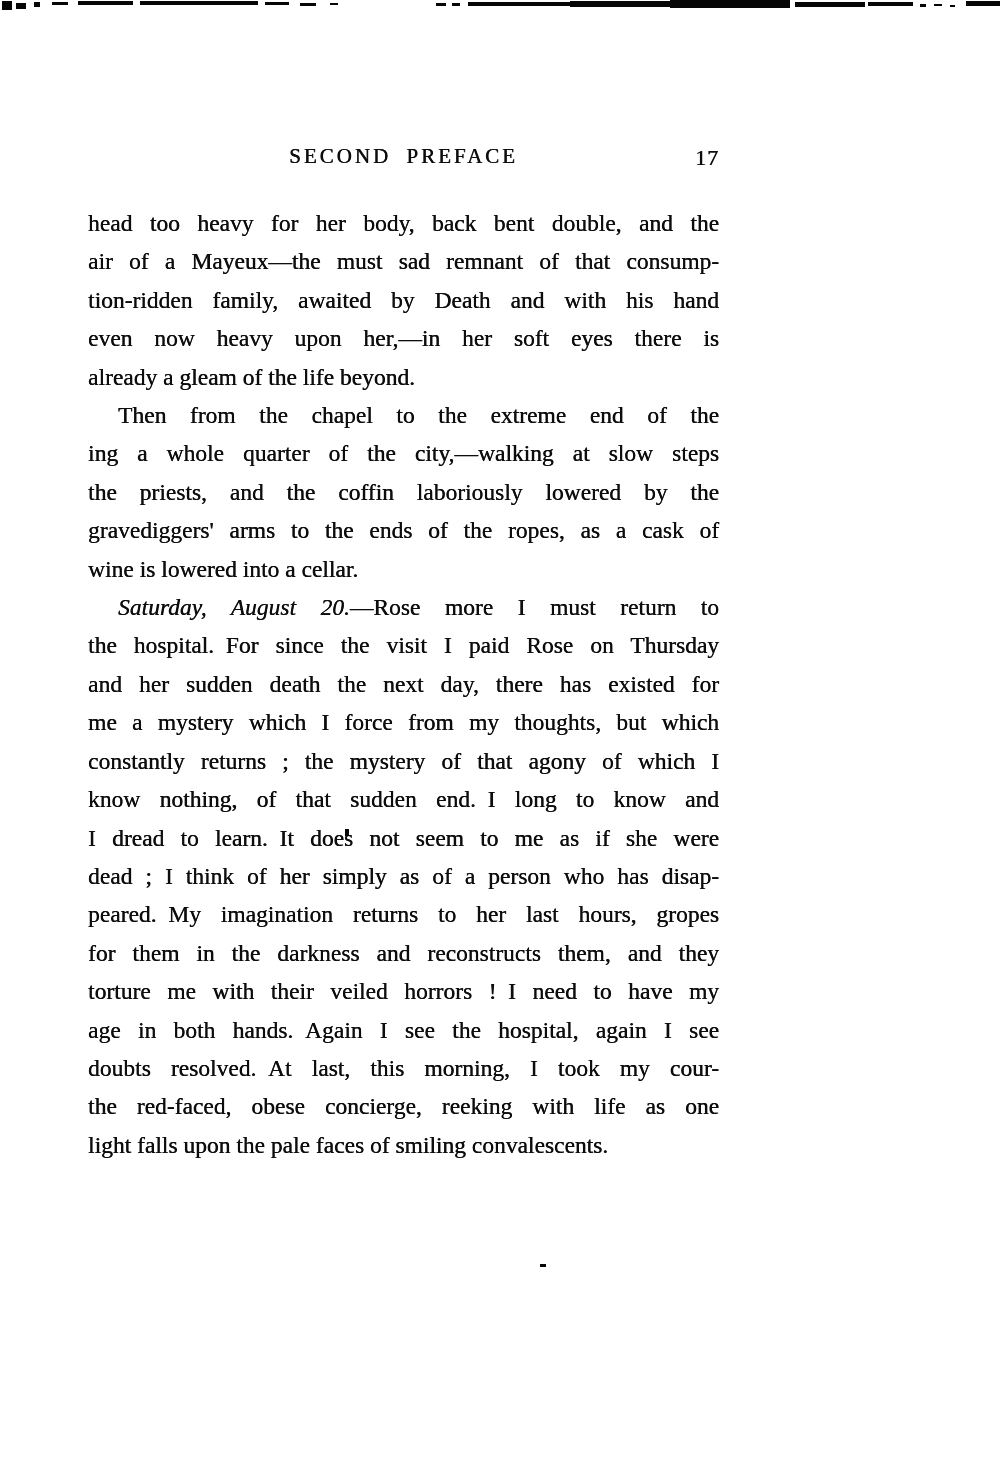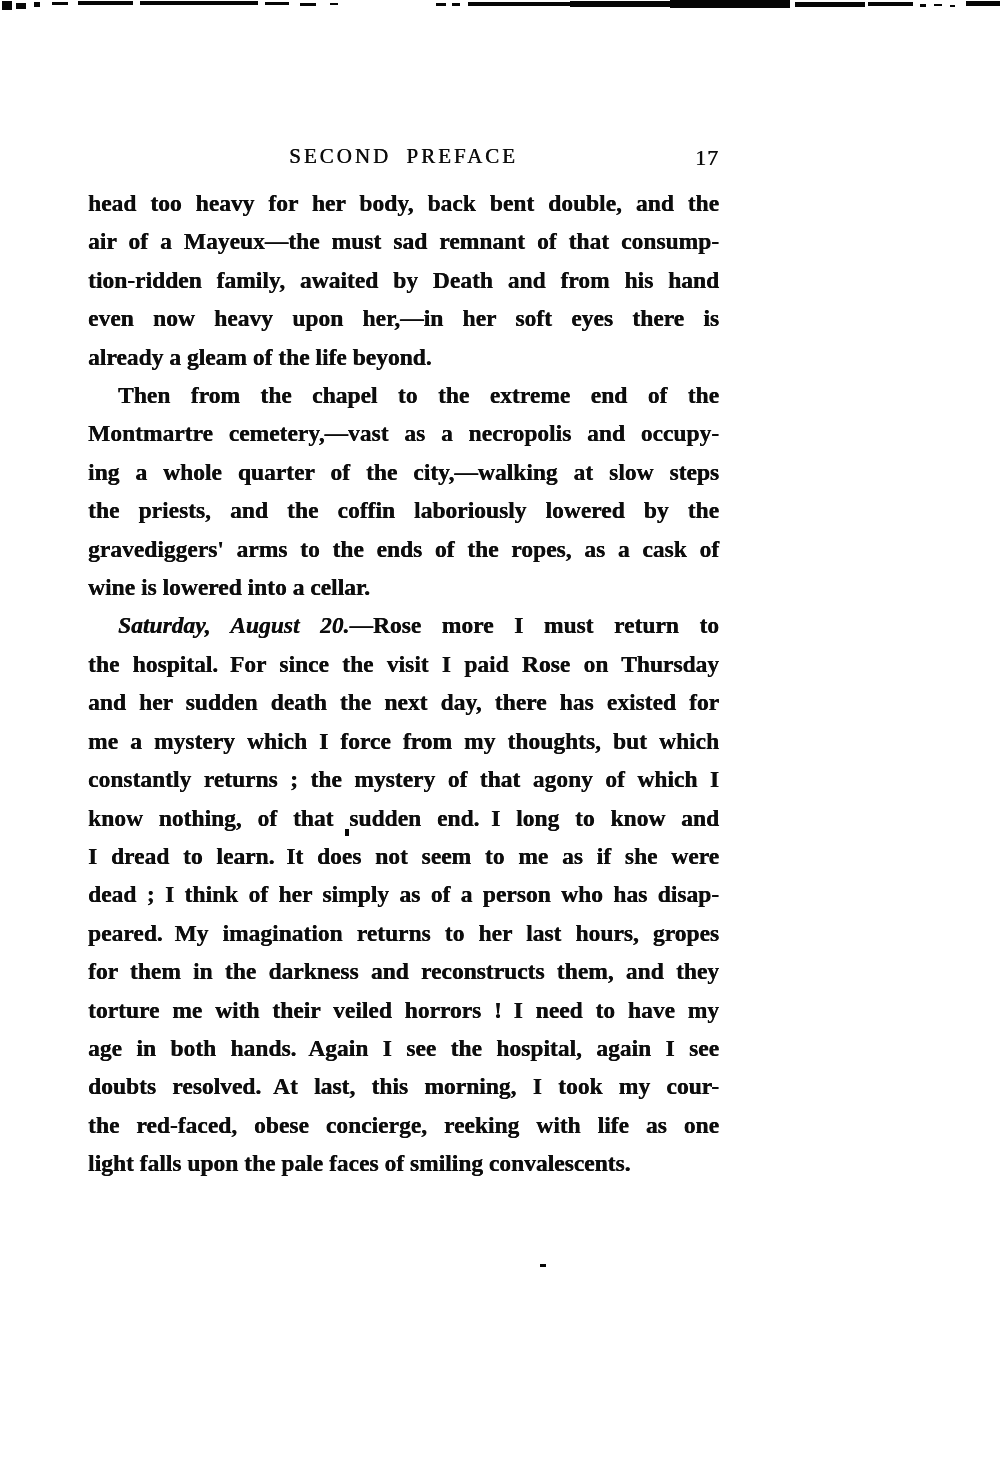--- a/index.html
+++ b/index.html
@@ -39,27 +39,26 @@
     position: absolute;
     right: 0;
     top: 1px;
     font-size: 22px;
     letter-spacing: 1px;
     text-shadow: 0.45px 0 0 currentColor;
   }
   
   .page-body {
     position: absolute;
-    top: 184px;
+    top: 204px;
     left: 88px;
     width: 631px;
     font-size: 23.5px;
     line-height: 38.4px;
     text-shadow: 0.35px 0 0 currentColor;
-    font-weight: bold;
   }
   .para { margin: 0; }
   .line {
     text-align: justify;
     text-align-last: justify;
     white-space: normal;
   }
   .line.last { text-align-last: left; }
   .line.indent { text-indent: 30px; }
   .italic { font-style: italic; }
@@ -101,27 +100,26 @@
 
   <div class="page-header">
     <div class="running-title">SECOND PREFACE</div>
     <div class="page-number">17</div>
   </div>
 
   <div class="page-body">
       <div class="para">
         <div class="line">head too heavy for her body, back bent double, and the</div>
         <div class="line">air of a Mayeux—the must sad remnant of that consump-</div>
-        <div class="line">tion-ridden family, awaited by Death and from his hand</div>
+        <div class="line">tion-ridden family, awaited by Death and with his hand</div>
         <div class="line">even now heavy upon her,—in her soft eyes there is</div>
         <div class="line last">already a gleam of the life beyond.</div>
       </div>
       <div class="para">
         <div class="line indent">Then from the chapel to the extreme end of the</div>
-        <div class="line">Montmartre cemetery,—vast as a necropolis and occupy-</div>
         <div class="line">ing a whole quarter of the city,—walking at slow steps</div>
         <div class="line">the priests, and the coffin laboriously lowered by the</div>
         <div class="line">gravediggers' arms to the ends of the ropes, as a cask of</div>
         <div class="line last">wine is lowered into a cellar.</div>
       </div>
       <div class="para">
         <div class="line indent"><span class="italic">Saturday, August 20.</span><span>—Rose more I must return to</span></div>
         <div class="line">the hospital. For since the visit I paid Rose on Thursday</div>
         <div class="line">and her sudden death the next day, there has existed for</div>
         <div class="line">me a mystery which I force from my thoughts, but which</div>

